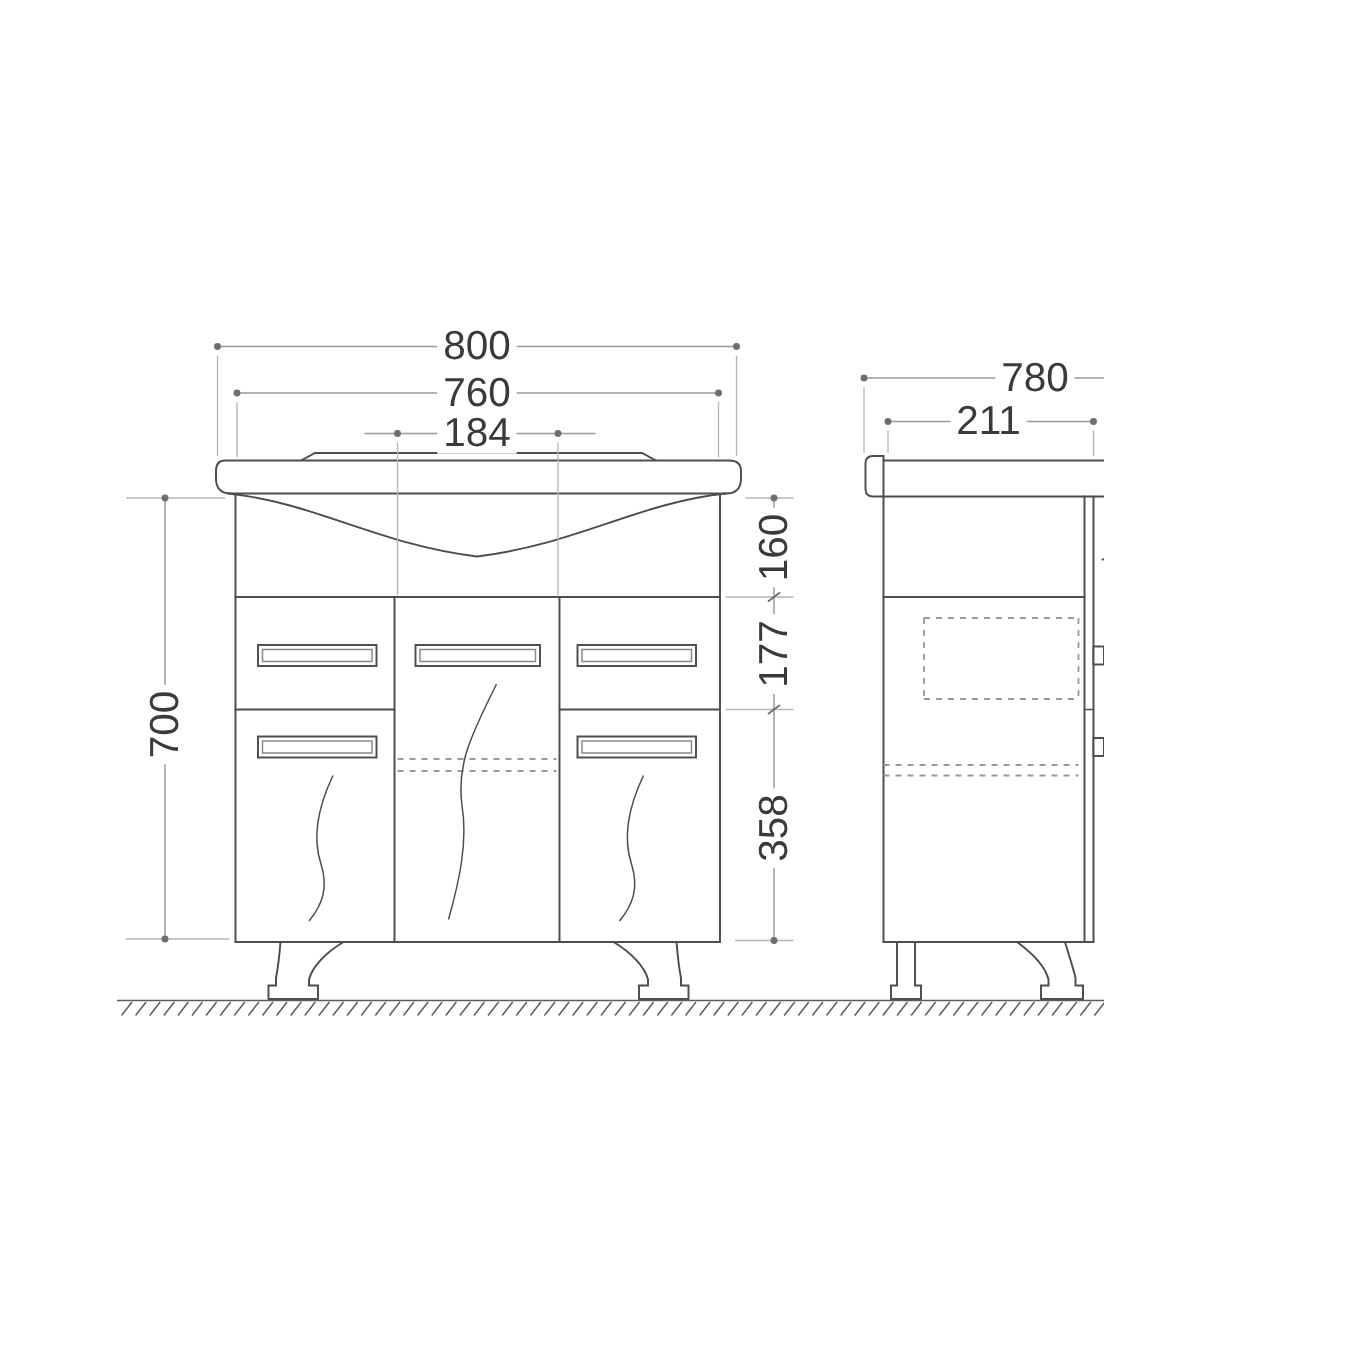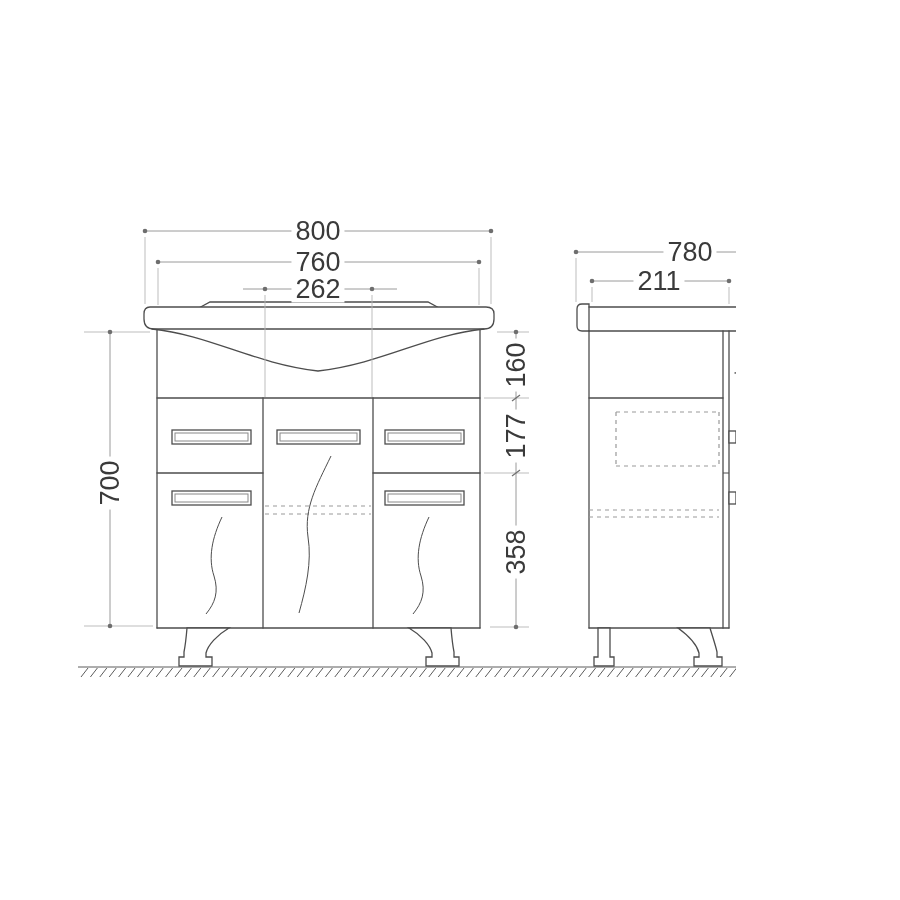--- a/index.html
+++ b/index.html
@@ -263,20 +263,20 @@
         <line class="ext" x1="729" y1="287" x2="729" y2="304"></line>
         <line class="dim" x1="592" y1="281" x2="729" y2="281"></line>
         <circle class="dot" cx="592" cy="281" r="2.3"></circle>
           <circle class="dot" cx="729" cy="281" r="2.3"></circle>
       </g>
     </g>
   </svg>
 
   <div class="dim-label" style="left:318px;top:231px">800</div>
   <div class="dim-label" style="left:318px;top:262px">760</div>
-  <div class="dim-label" style="left:318px;top:289px">262</div>
+  <div class="dim-label" style="left:318px;top:289px">184</div>
   <div class="dim-label v" style="left:110px;top:483px">700</div>
   <div class="dim-label v" style="left:516px;top:365px">160</div>
   <div class="dim-label v" style="left:516px;top:436px">177</div>
   <div class="dim-label v" style="left:516px;top:552px">358</div>
   <div class="dim-label" style="left:690px;top:252px">780</div>
   <div class="dim-label" style="left:659px;top:281px">211</div>
 </div>
 
 </body></html>

